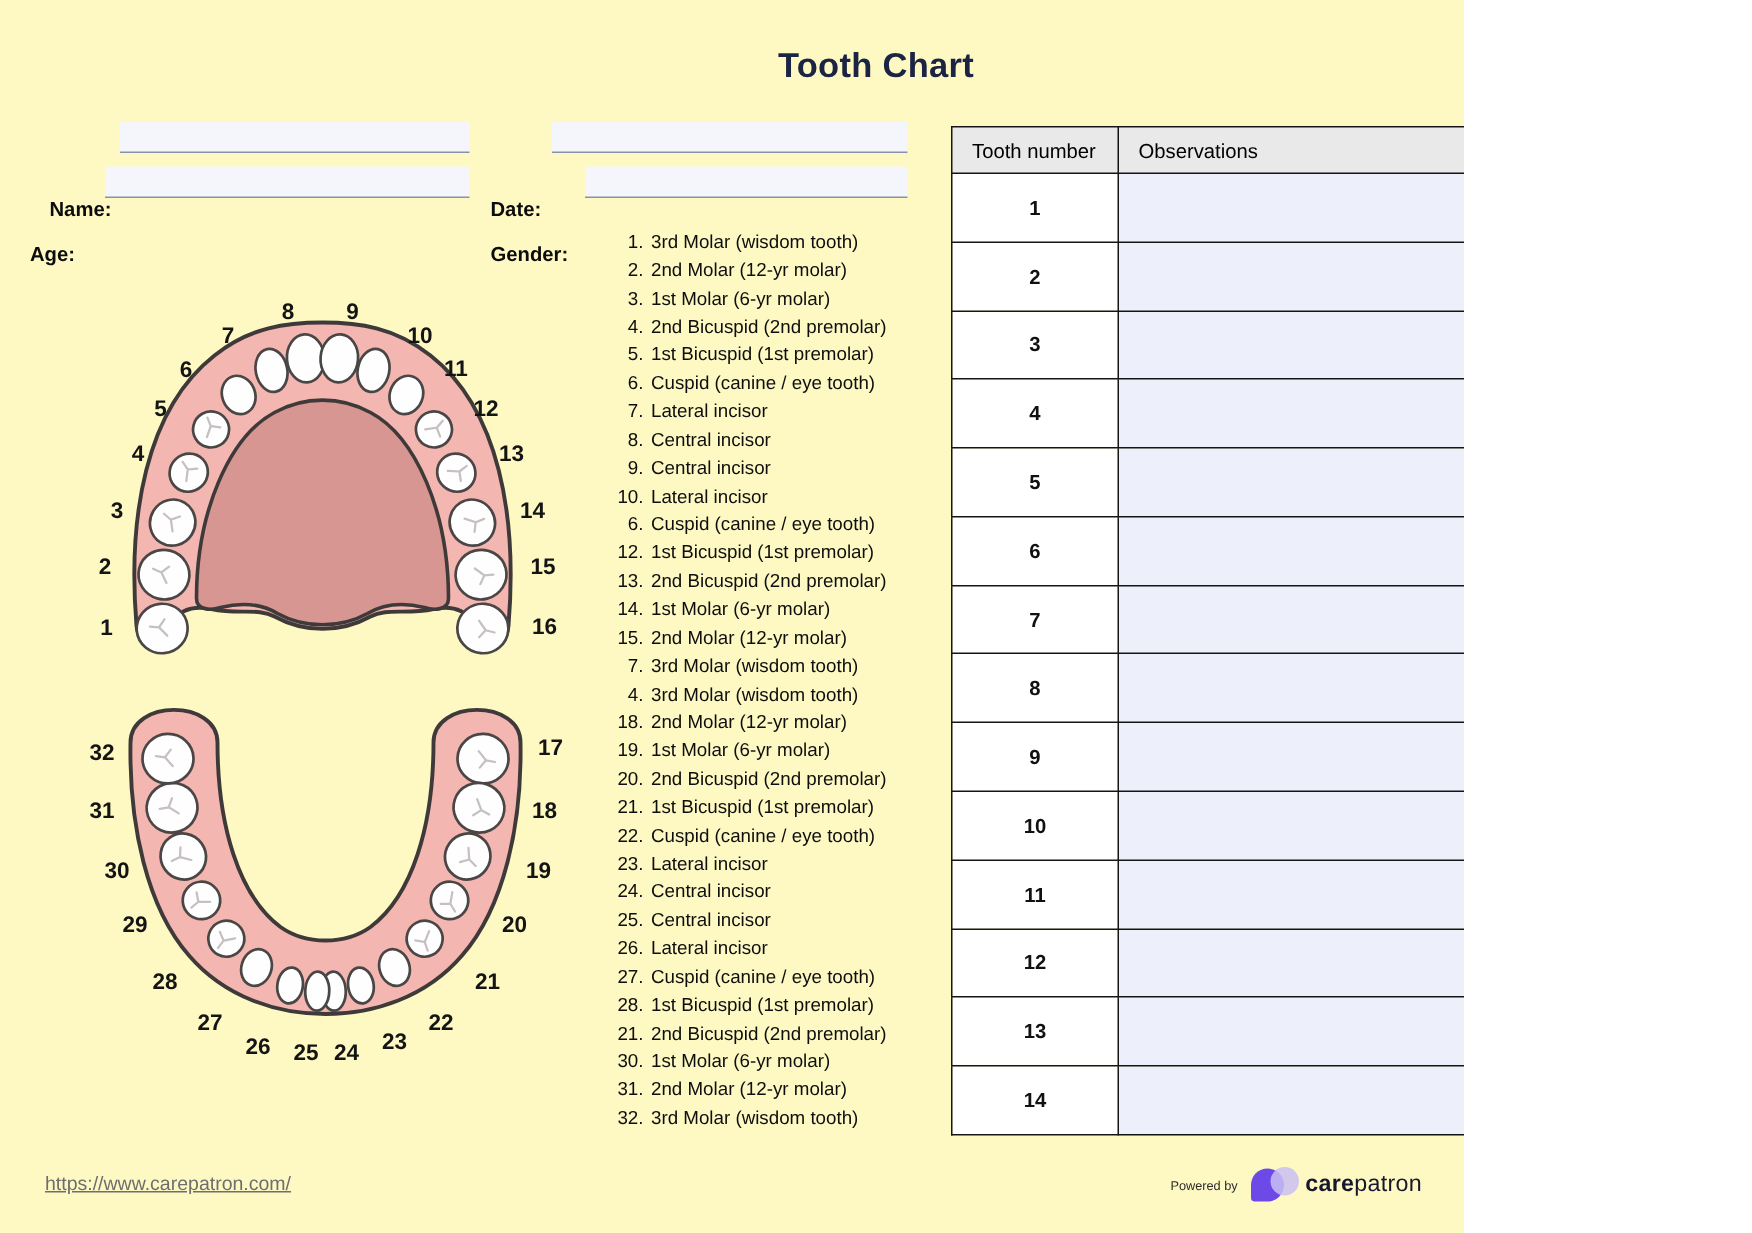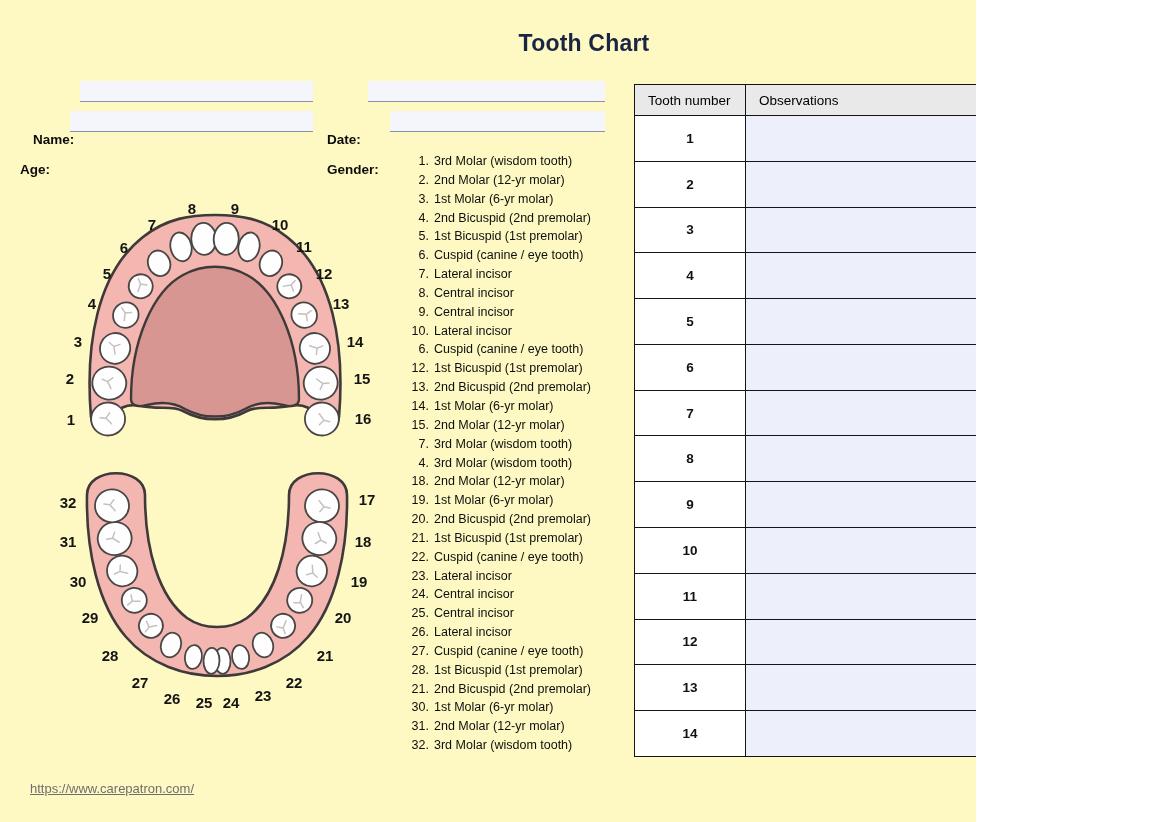--- a/index.html
+++ b/index.html
@@ -414,14 +414,22 @@
         </tr>
         <tr>
           <td class="cell-num">14</td>
           <td class="cell-obs"></td>
         </tr>
       </tbody>
   </table>
 
   <a class="site-link">https://www.carepatron.com/</a>
 
+  <div class="powered">
+    <span class="pb-text">Powered by</span>
+    <span class="logo-mark">
+      <span class="logo-blob-dark"></span>
+      <span class="logo-blob-light"></span>
+    </span>
+    <span class="brand-text"><span class="b">care</span><span>patron</span></span>
+  </div>
 
 </div>
 
 </body></html>

